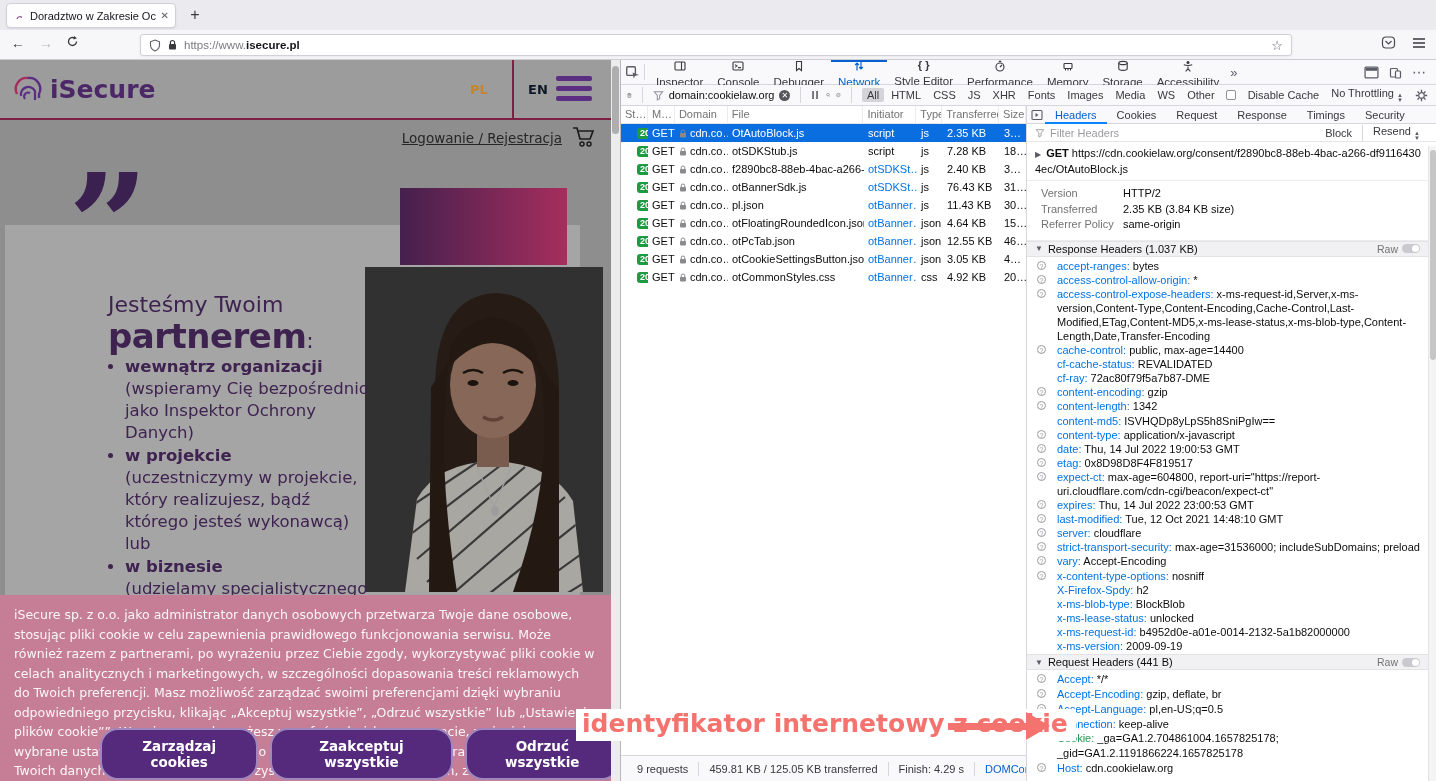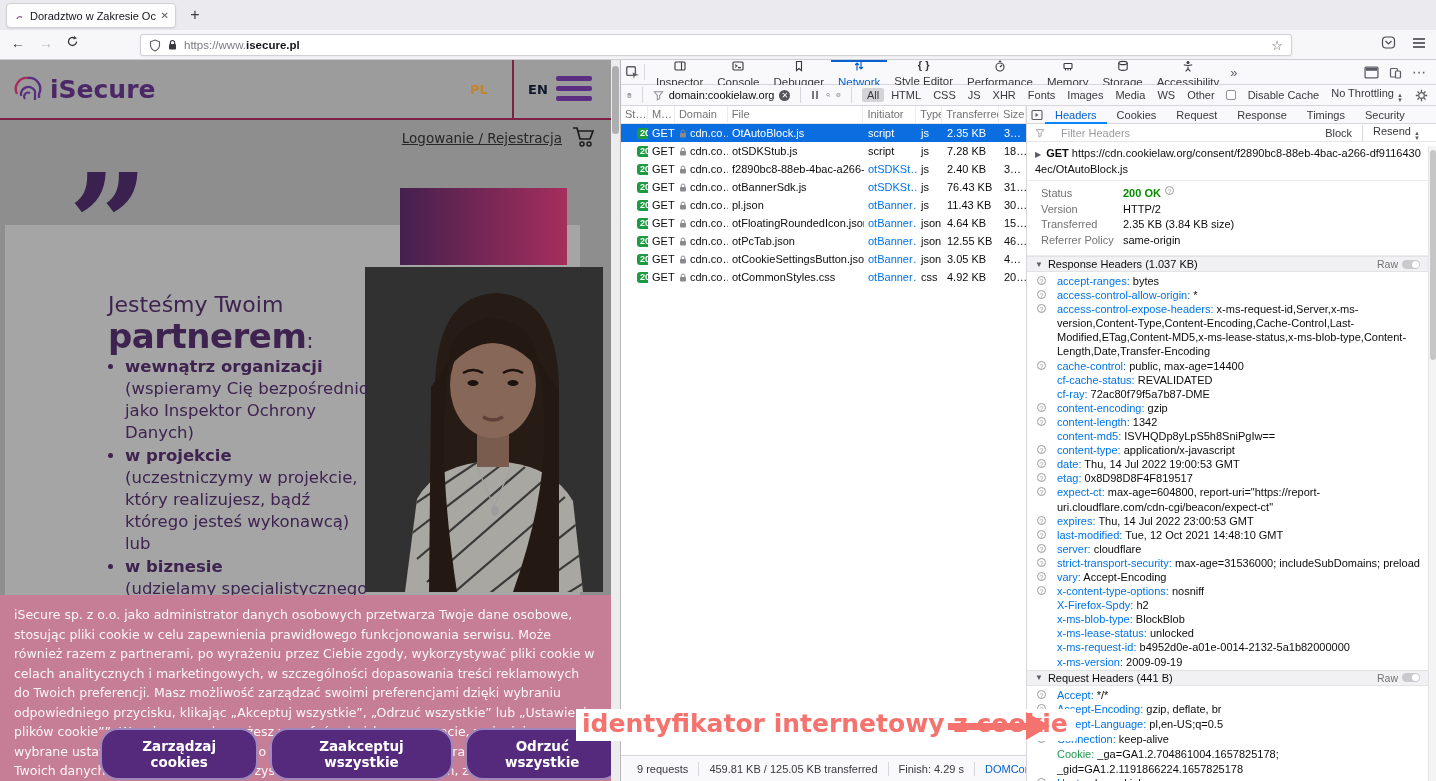--- a/index.html
+++ b/index.html
@@ -81,21 +81,21 @@
   .nt-row.selected { background:#0a6ee0; color:#fff; }
 
   .status-bar { position:absolute; left:0; bottom:0; width:406px; height:26px; background:#f9f9fb; border-top:1px solid #d7d7db; border-right:1px solid #d7d7db; display:flex; align-items:center; gap:8px; padding:0 8px; color:#38383d; overflow:hidden; white-space:nowrap; }
   .status-bar .vsep { height:14px; margin:0 2px; }
   .dcl { color:#0561cf; }
 
   .details { position:absolute; left:406px; top:46px; right:0; bottom:0; overflow:hidden; }
   .detail-tabs { height:18px; display:flex; align-items:center; background:#f9f9fb; border-bottom:1px solid #d7d7db; padding-left:4px; }
   .detail-tab { padding:0 10px; height:18px; line-height:18px; color:#38383d; }
   .detail-tab.active { color:#0561cf; box-shadow:inset 0 -2px 0 #0a84ff; }
-  .filter-hdr-row { height:18px; display:flex; align-items:center; gap:16px; padding:0 8px 0 8px; border-bottom:1px solid #e6e6e8; }
+  .filter-hdr-row { height:18px; display:flex; align-items:center; gap:5px; padding:0 8px 0 8px; border-bottom:1px solid #e6e6e8; }
   .filter-hdr-row .ph { color:#9b9b9f; flex:1; }
   .fh-right { display:flex; align-items:center; gap:6px; color:#38383d; padding-right:8px; }
   .detail-body { position:absolute; left:0; top:36px; right:8px; bottom:0; overflow:hidden; }
   .req-line { padding:4px 6px 4px 8px; line-height:14px; border-bottom:1px solid #ececee; word-break:break-all; }
   .req-line .tri { color:#5b5b66; font-size:8px; margin-right:5px; }
   .req-line .m { font-weight:bold; }
   .summary { padding:5px 8px 7px 14px; border-bottom:1px solid #ececee; }
   .sum-row { display:flex; line-height:15.5px; }
   .sum-row .lbl { width:82px; color:#737373; flex:none; }
   .ok { color:#058b00; font-weight:bold; }
@@ -646,25 +646,20 @@
         <span><span>Resend</span> <span class="updn">
               <span>▲</span>
               <span>▼</span>
             </span></span>
       </div>
     </div>
     <div class="detail-body">
       <div class="req-line"><span class="tri">▶</span><span class="m">GET</span> <span>https://cdn.cookielaw.org/consent/f2890bc8-88eb-4bac-a266-df91164304ec/OtAutoBlock.js</span></div>
       <div class="summary" id="summary">
           <div class="sum-row">
-            <span class="lbl">Status</span>
-            <span class="ok">200 OK</span>
-            <span class="info-i">?</span>
-          </div>
-          <div class="sum-row">
             <span class="lbl">Version</span>
             <span>HTTP/2</span>
           </div>
           <div class="sum-row">
             <span class="lbl">Transferred</span>
             <span>2.35 KB (3.84 KB size)</span>
           </div>
           <div class="sum-row">
             <span class="lbl">Referrer Policy</span>
             <span>same-origin</span>

